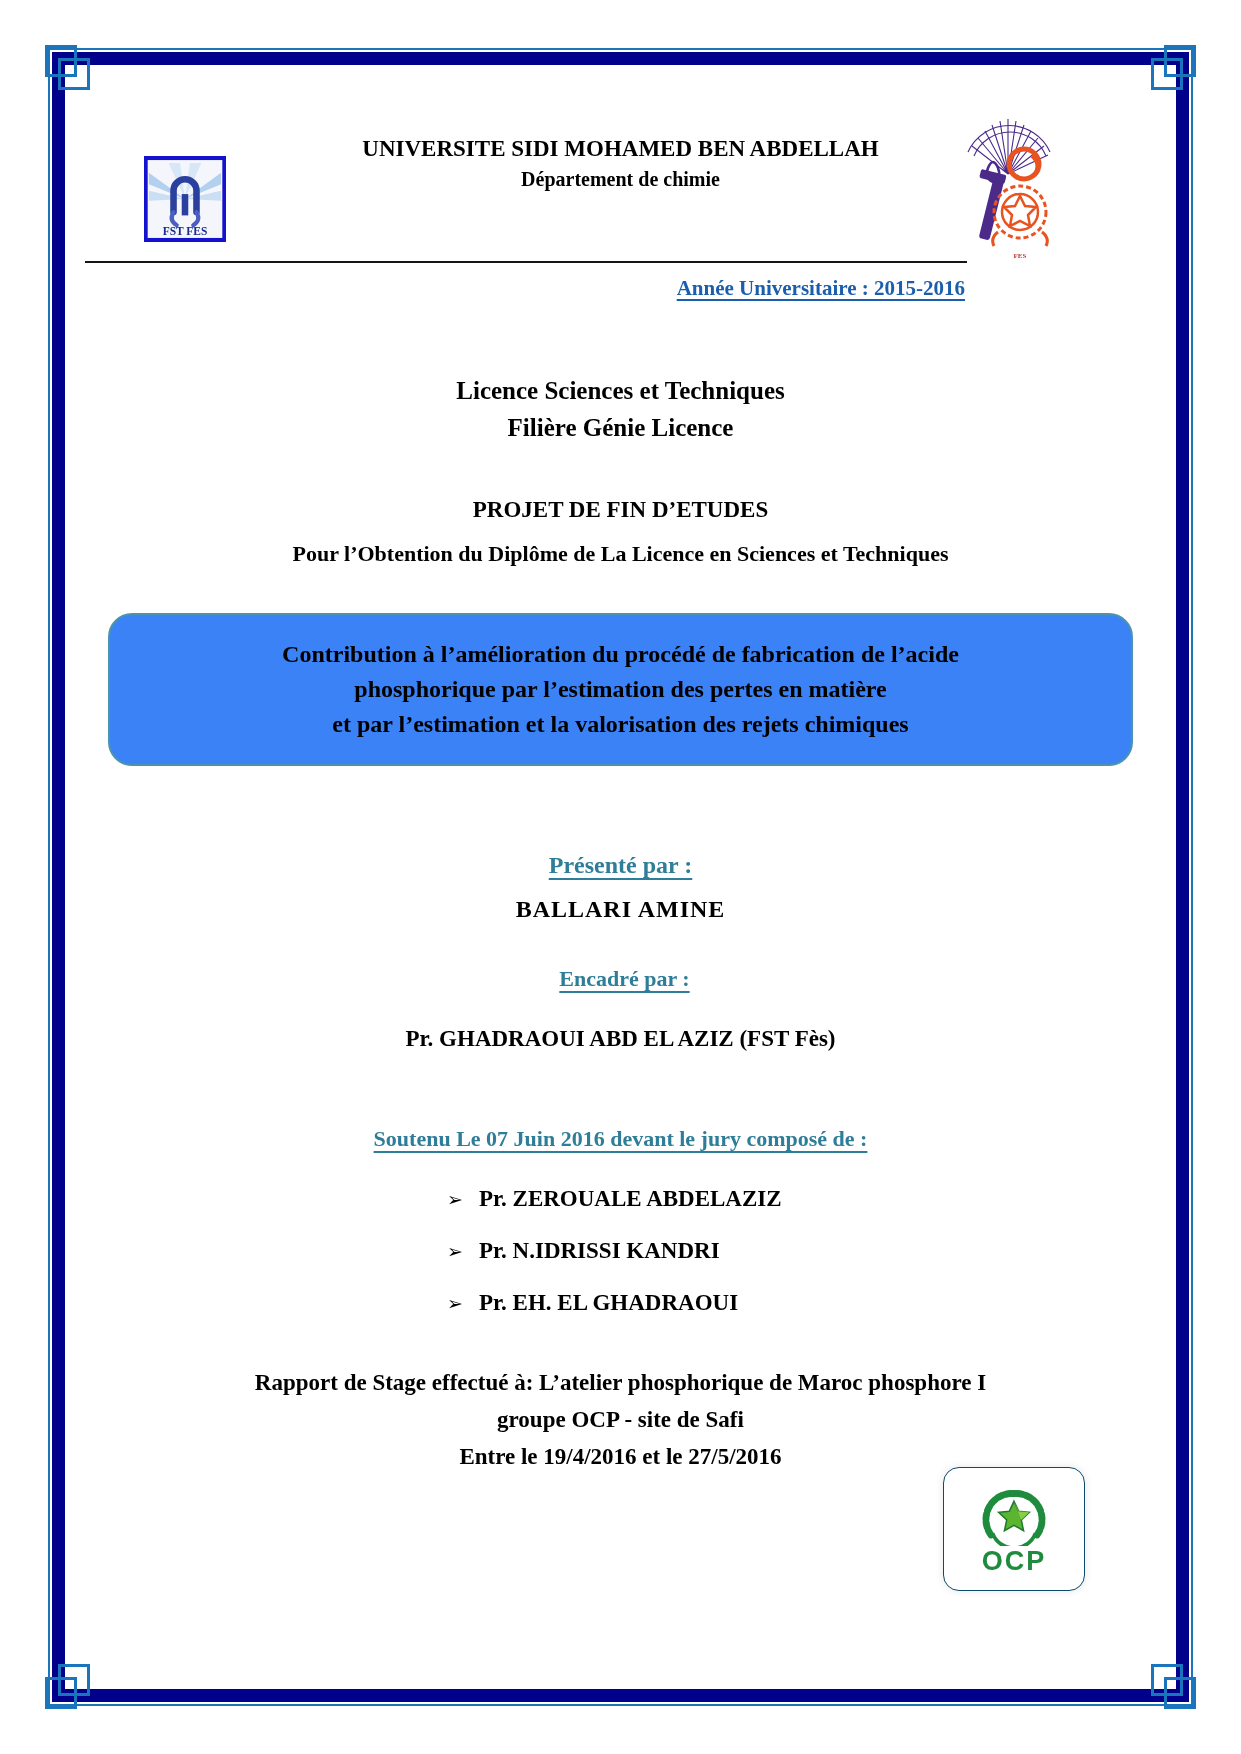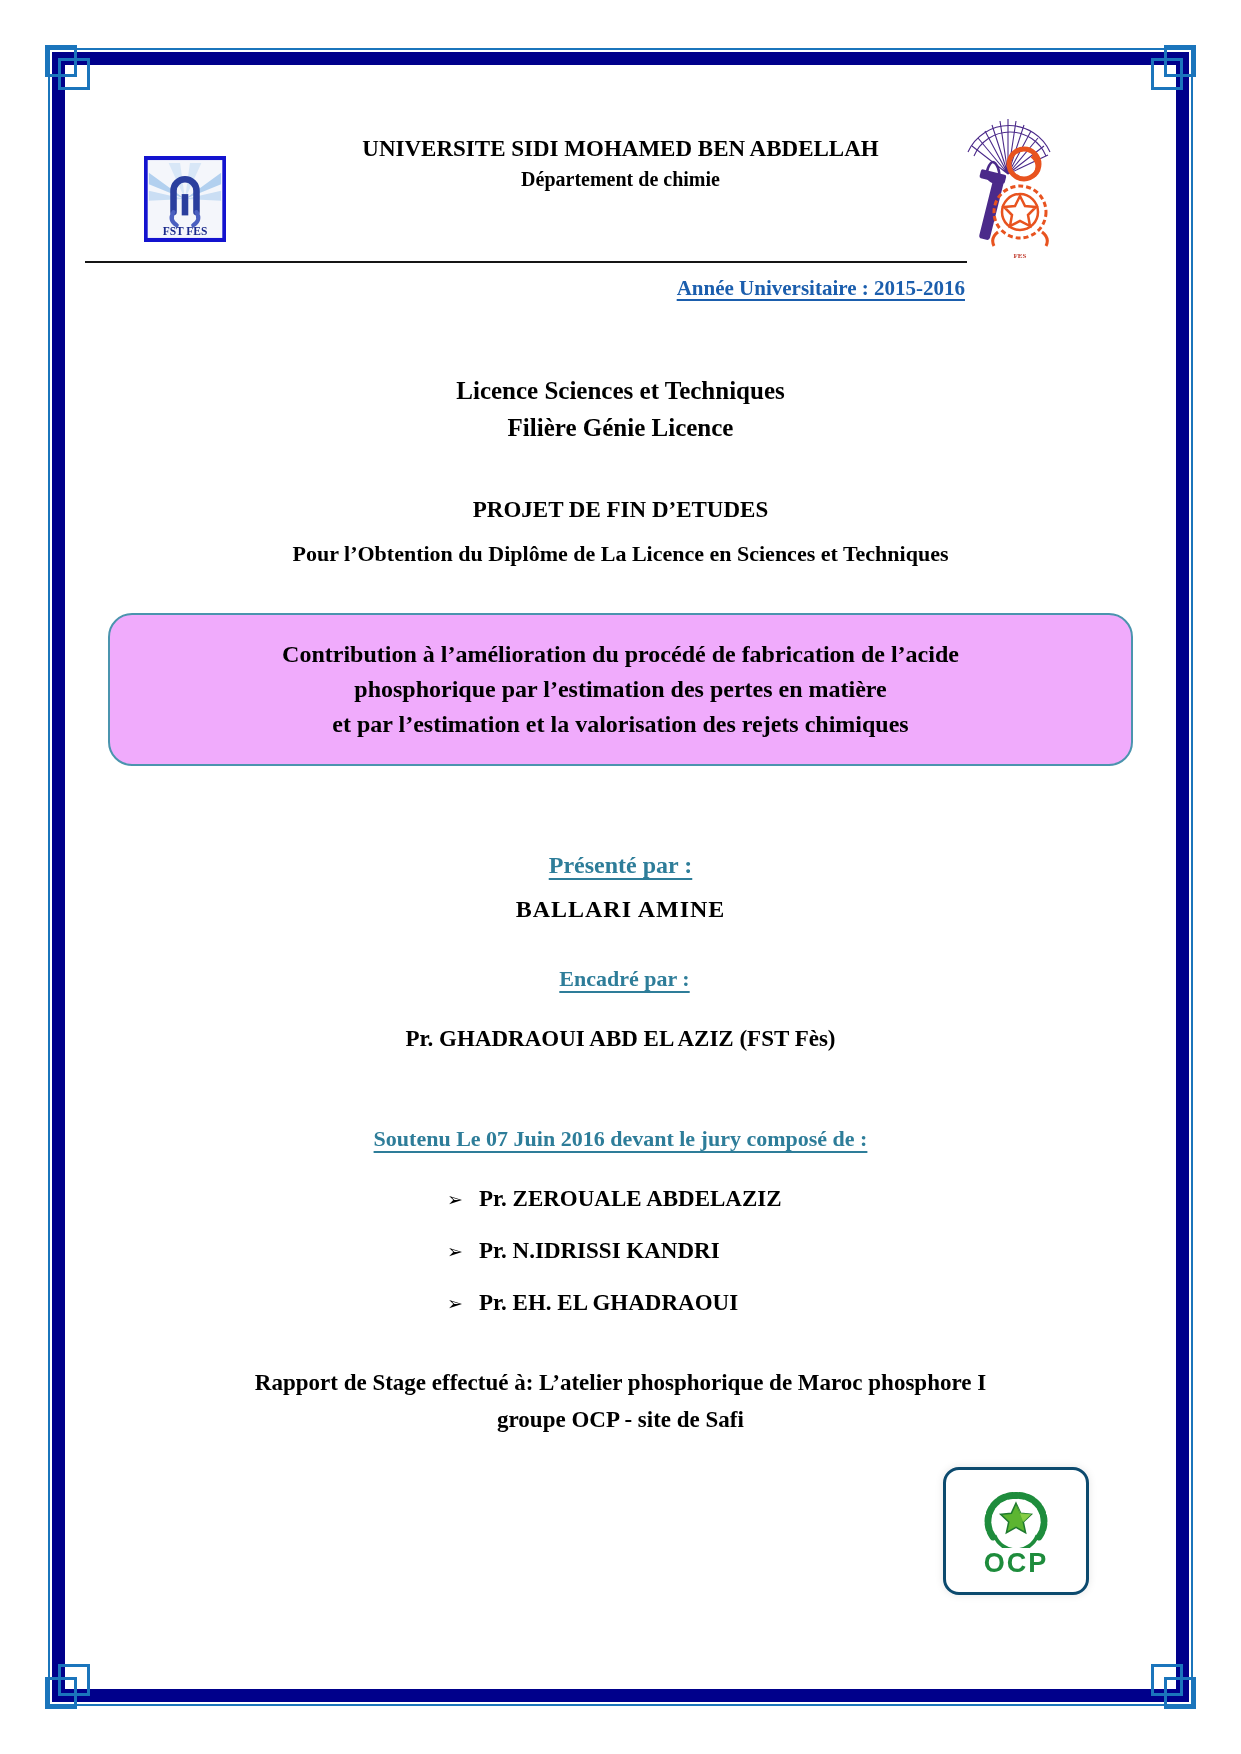--- a/index.html
+++ b/index.html
@@ -33,38 +33,38 @@
   .annee{position:absolute;top:276px;left:0;right:276px;text-align:right;font-size:21px;
          color:var(--link_blue,#1b5ead);text-decoration:underline;text-underline-offset:4px;}
 
   
   .program{position:absolute;top:372px;left:0;right:0;text-align:center;font-size:25px;line-height:37px;}
   .projet{position:absolute;top:497px;left:0;right:0;text-align:center;font-size:23px;}
   .diploma{position:absolute;top:541px;left:0;right:0;text-align:center;font-size:22px;}
 
   .title-box{position:absolute;top:613px;left:108px;right:108px;
     border:2px solid var(--box_teal,#4b94ae);border-radius:24px;
-    padding:22px 8px;text-align:center;font-size:24px;line-height:35px;background:#f0abfc;}
+    padding:22px 8px;text-align:center;font-size:24px;line-height:35px;background:#3b82f6;}
 
   .teal-label{color:var(--teal,#2e7d99);text-decoration:underline;text-underline-offset:5px;}
   .presente{position:absolute;top:852px;left:0;right:0;text-align:center;font-size:24px;}
   .author{position:absolute;top:896px;left:0;right:0;text-align:center;font-size:24px;letter-spacing:1px;}
   .encadre{position:absolute;top:966px;left:0;right:0;text-align:center;font-size:22px;margin-left:8px;}
   .supervisors{position:absolute;top:1020px;left:0;right:0;text-align:center;font-size:23px;line-height:38px;}
   .soutenu{position:absolute;top:1126px;left:0;right:0;text-align:center;font-size:22px;}
 
   .jury{position:absolute;top:1186px;left:447px;}
   .jury-item{display:flex;align-items:baseline;gap:16px;margin-bottom:26px;font-size:23px;}
   .jury-bullet{font-family:"DejaVu Sans",sans-serif;font-size:19px;font-weight:normal;}
 
   .rapport{position:absolute;top:1364px;left:0;right:0;text-align:center;font-size:23px;line-height:37px;}
 
   
   .ocp-card{position:absolute;left:943px;top:1467px;width:140px;height:122px;
-    background:#fff;border:3px solid #0c4a6e;border-radius:16px;
+    background:#fff;border:1px solid #0c4a6e;border-radius:16px;
     box-shadow:0 0 8px rgba(0,0,0,0.10);
     display:flex;flex-direction:column;align-items:center;justify-content:center;gap:2px;}
   .ocp-word{font-family:"Liberation Sans","DejaVu Sans",sans-serif;font-weight:bold;
     font-size:27px;color:var(--ocp_green,#1e8c3c);letter-spacing:2px;line-height:1;}
 
   
   .st-purple{stroke:var(--purple,#4b2a8a);}
   .fl-purple{fill:var(--purple,#4b2a8a);}
   .st-orange{stroke:var(--orange,#e8531f);}
   .st-green{stroke:var(--ocp_green,#1e8c3c);}
@@ -182,20 +182,21 @@
     </div>
     <div class="jury-item">
       <span class="jury-bullet">➢</span>
       <span>Pr. EH. EL GHADRAOUI</span>
     </div>
   </div>
 
   <div class="rapport">
     <div>Rapport de Stage effectué à: L’atelier phosphorique de Maroc phosphore I</div>
     <div>groupe OCP - site de Safi</div>
+    <div>Entre le 19/4/2016 et le 27/5/2016</div>
   </div>
 
   <div class="ocp-card">
     <svg width="92" height="62" viewBox="0 0 120 80">
       <path d="M30,66 A34,34 0 0 1 60,12" fill="none" class="st-green" stroke="#1e8c3c" stroke-width="9" stroke-dasharray="7 4" stroke-linecap="round"></path>
       <path d="M90,66 A34,34 0 0 0 60,12" fill="none" class="st-green" stroke="#1e8c3c" stroke-width="9" stroke-dasharray="7 4" stroke-linecap="round"></path>
       <path d="M32,64 A30,30 0 0 0 88,64" fill="none" class="st-green" stroke="#1e8c3c" stroke-width="5"></path>
       <path d="M60,22 l6,13 l14,1.5 l-10.5,10 l3,14 l-12.5,-7 l-12.5,7 l3,-14 L40,36.5 l14,-1.5 z" class="fl-green2" stroke="#1e7a2e" stroke-width="2"></path>
       <path d="M60,22 l6,13 l14,1.5 l-10.5,10 l-9.5,-24.5 z" fill="#8fd24a" opacity="0.85"></path>
     </svg>

